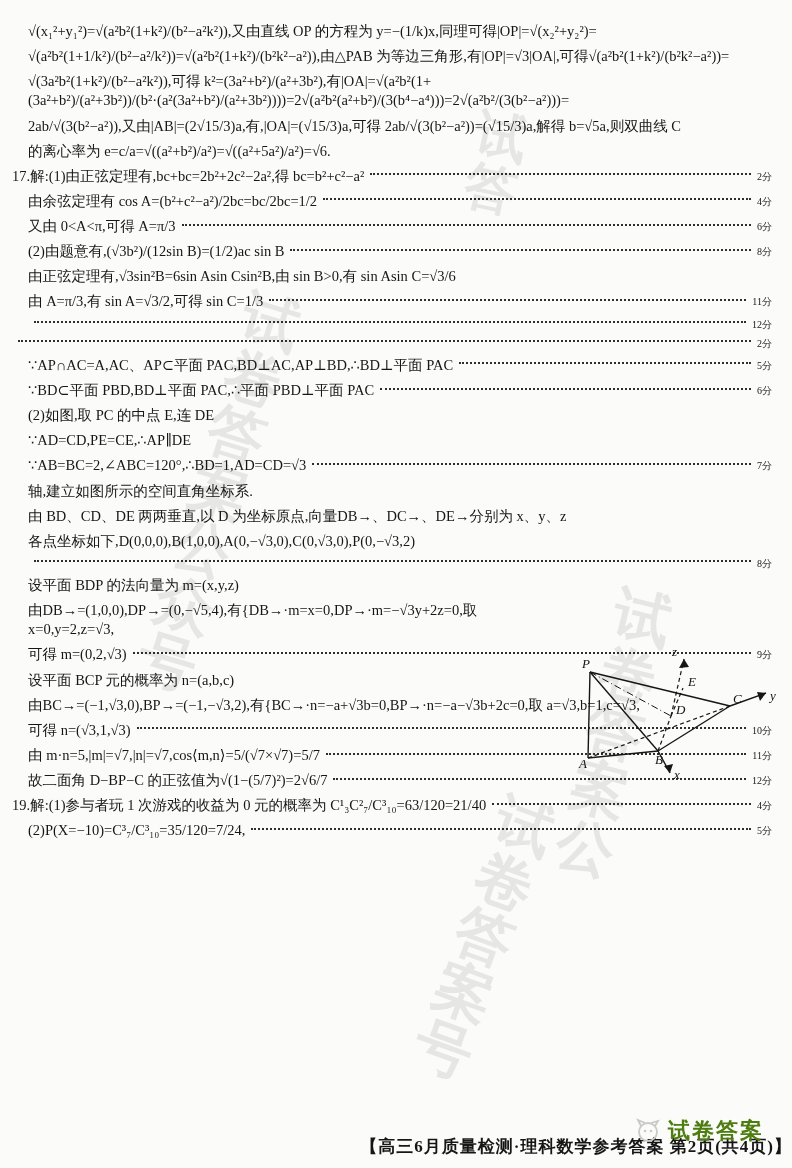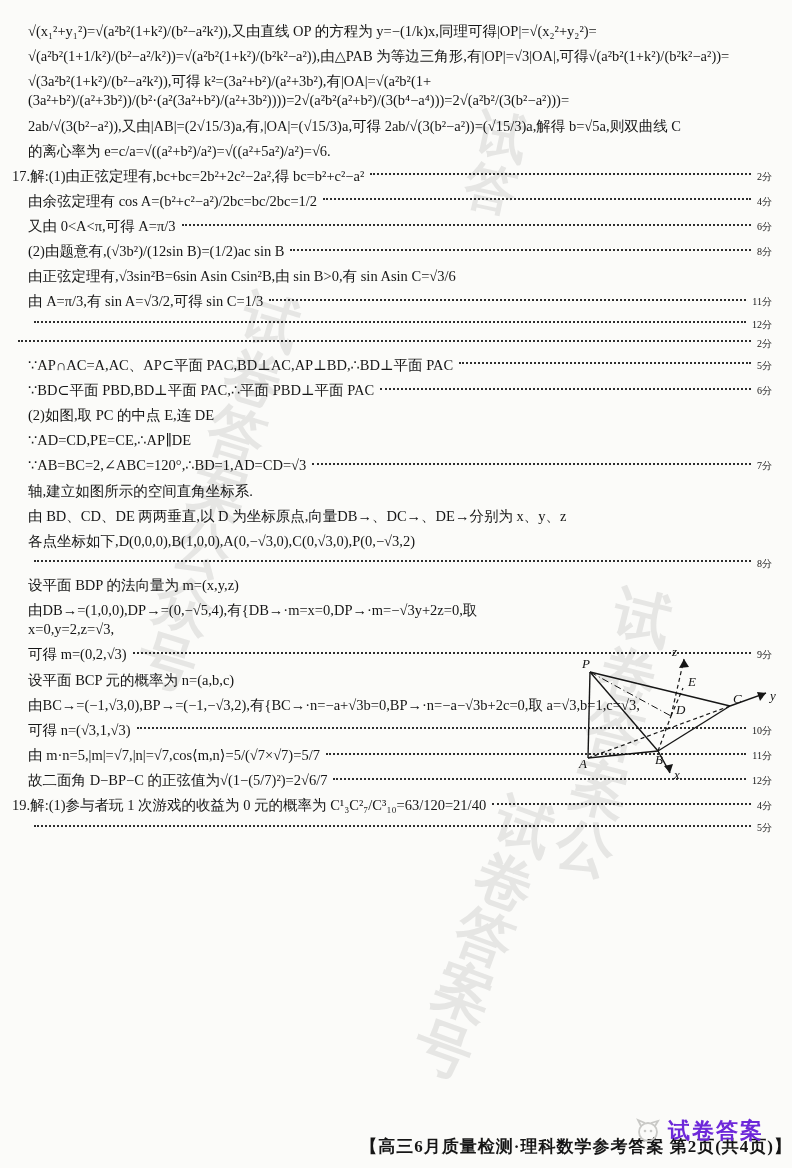--- a/index.html
+++ b/index.html
@@ -49,21 +49,21 @@
   .wm4{left:470px;top:110px;transform:rotate(12deg);font-size:52px;}
 
   
   .footer{
     position:absolute;left:0;right:0;bottom:10px;z-index:2;
     text-align:right;font-weight:bold;font-size:17px;letter-spacing:1px;
   }
   .logo{
     position:absolute;right:28px;bottom:22px;z-index:2;
     display:flex;align-items:center;gap:6px;
-    color:#6d28d9;font-weight:bold;font-size:22px;letter-spacing:2px;
+    color:#4d7c0f;font-weight:bold;font-size:22px;letter-spacing:2px;
   }
   .logo svg{display:block;}
 </style>
 </head>
 <body>
 
 <div class="paper">
   <div class="lines">
       <div class="line-row indent1">
     <span class="line-text">√(x₁²+y₁²)=√(a²b²(1+k²)/(b²−a²k²)),又由直线 OP 的方程为 y=−(1/k)x,同理可得|OP|=√(x₂²+y₂²)=</span>
@@ -197,20 +197,21 @@
     <span class="line-text">故二面角 D−BP−C 的正弦值为√(1−(5/7)²)=2√6/7</span>
     <span class="leader"></span>
     <span class="score">12分</span>
   </div>
       <div class="line-row">
     <span class="line-text">19.解:(1)参与者玩 1 次游戏的收益为 0 元的概率为 C¹₃C²₇/C³₁₀=63/120=21/40</span>
     <span class="leader"></span>
     <span class="score">4分</span>
   </div>
       <div class="line-row indent1">
+    <span class="line-text">(2)P(X=−10)=C³₇/C³₁₀=35/120=7/24,</span>
     <span class="leader"></span>
     <span class="score">5分</span>
   </div>
     </div>
 </div>
 
 <div class="figure3d">
   <svg viewBox="0 0 242 165" xmlns="http://www.w3.org/2000/svg">
     <g stroke="#161616" stroke-width="1.4" fill="none">
 

